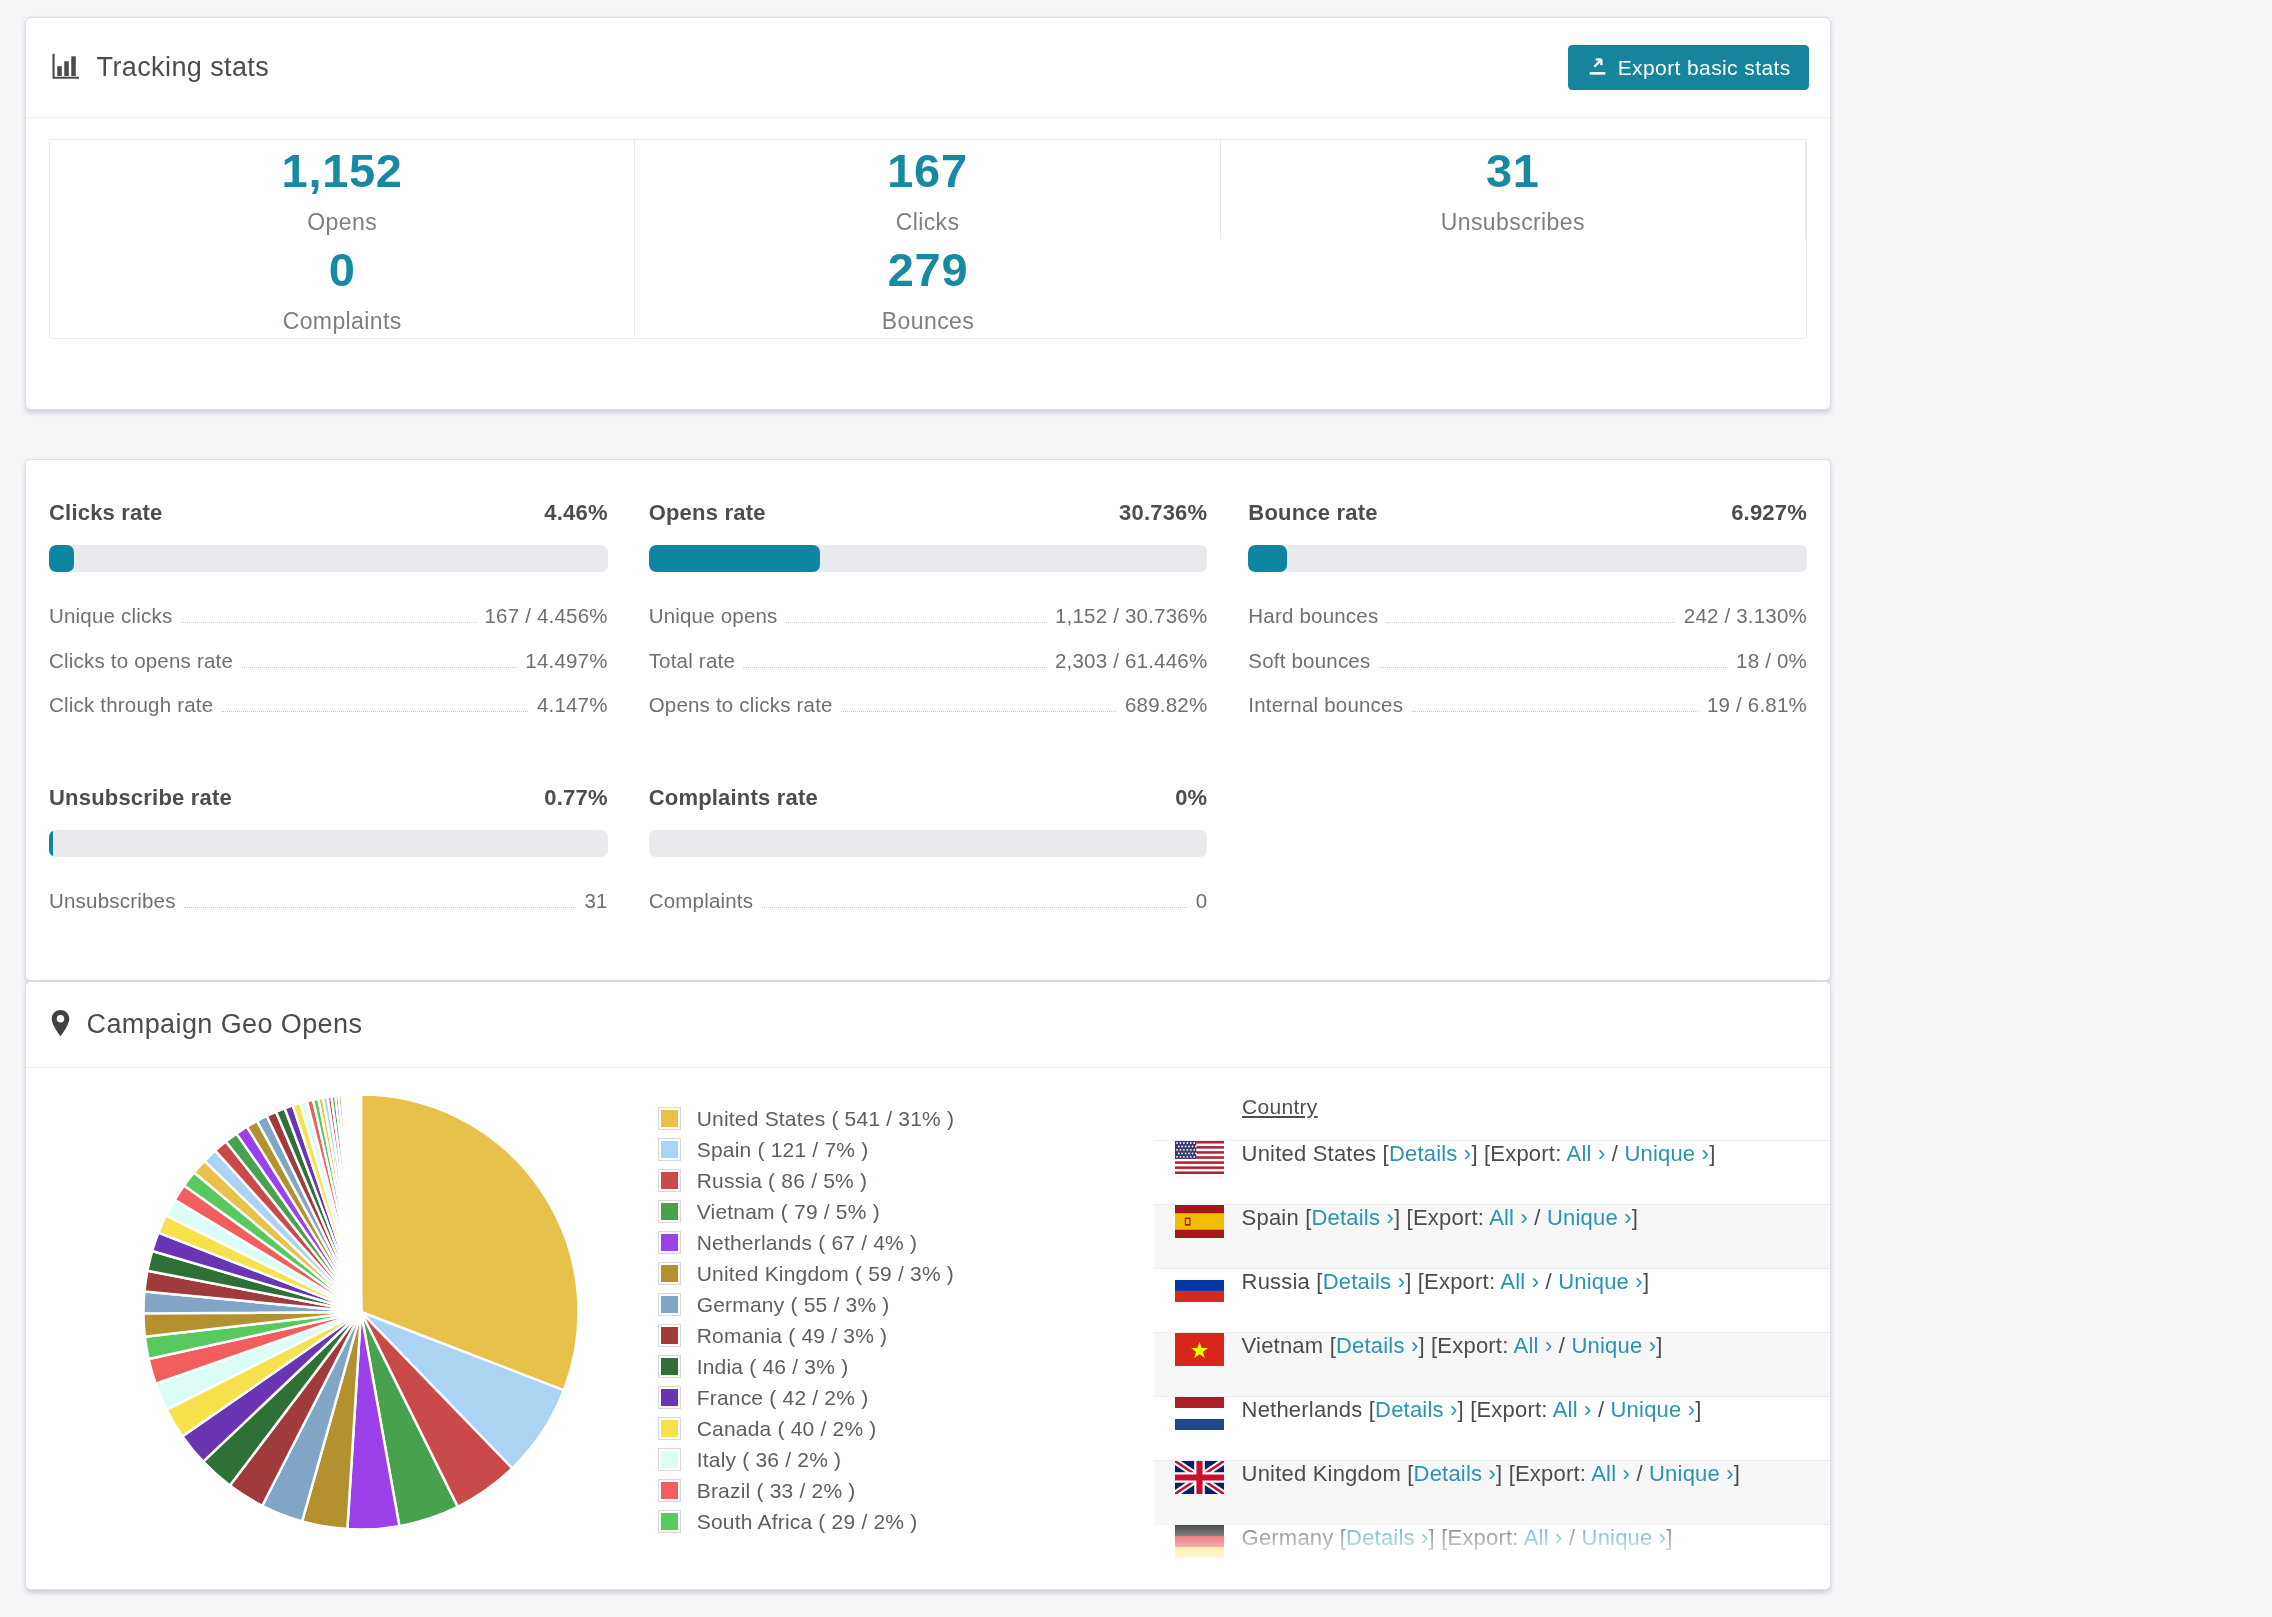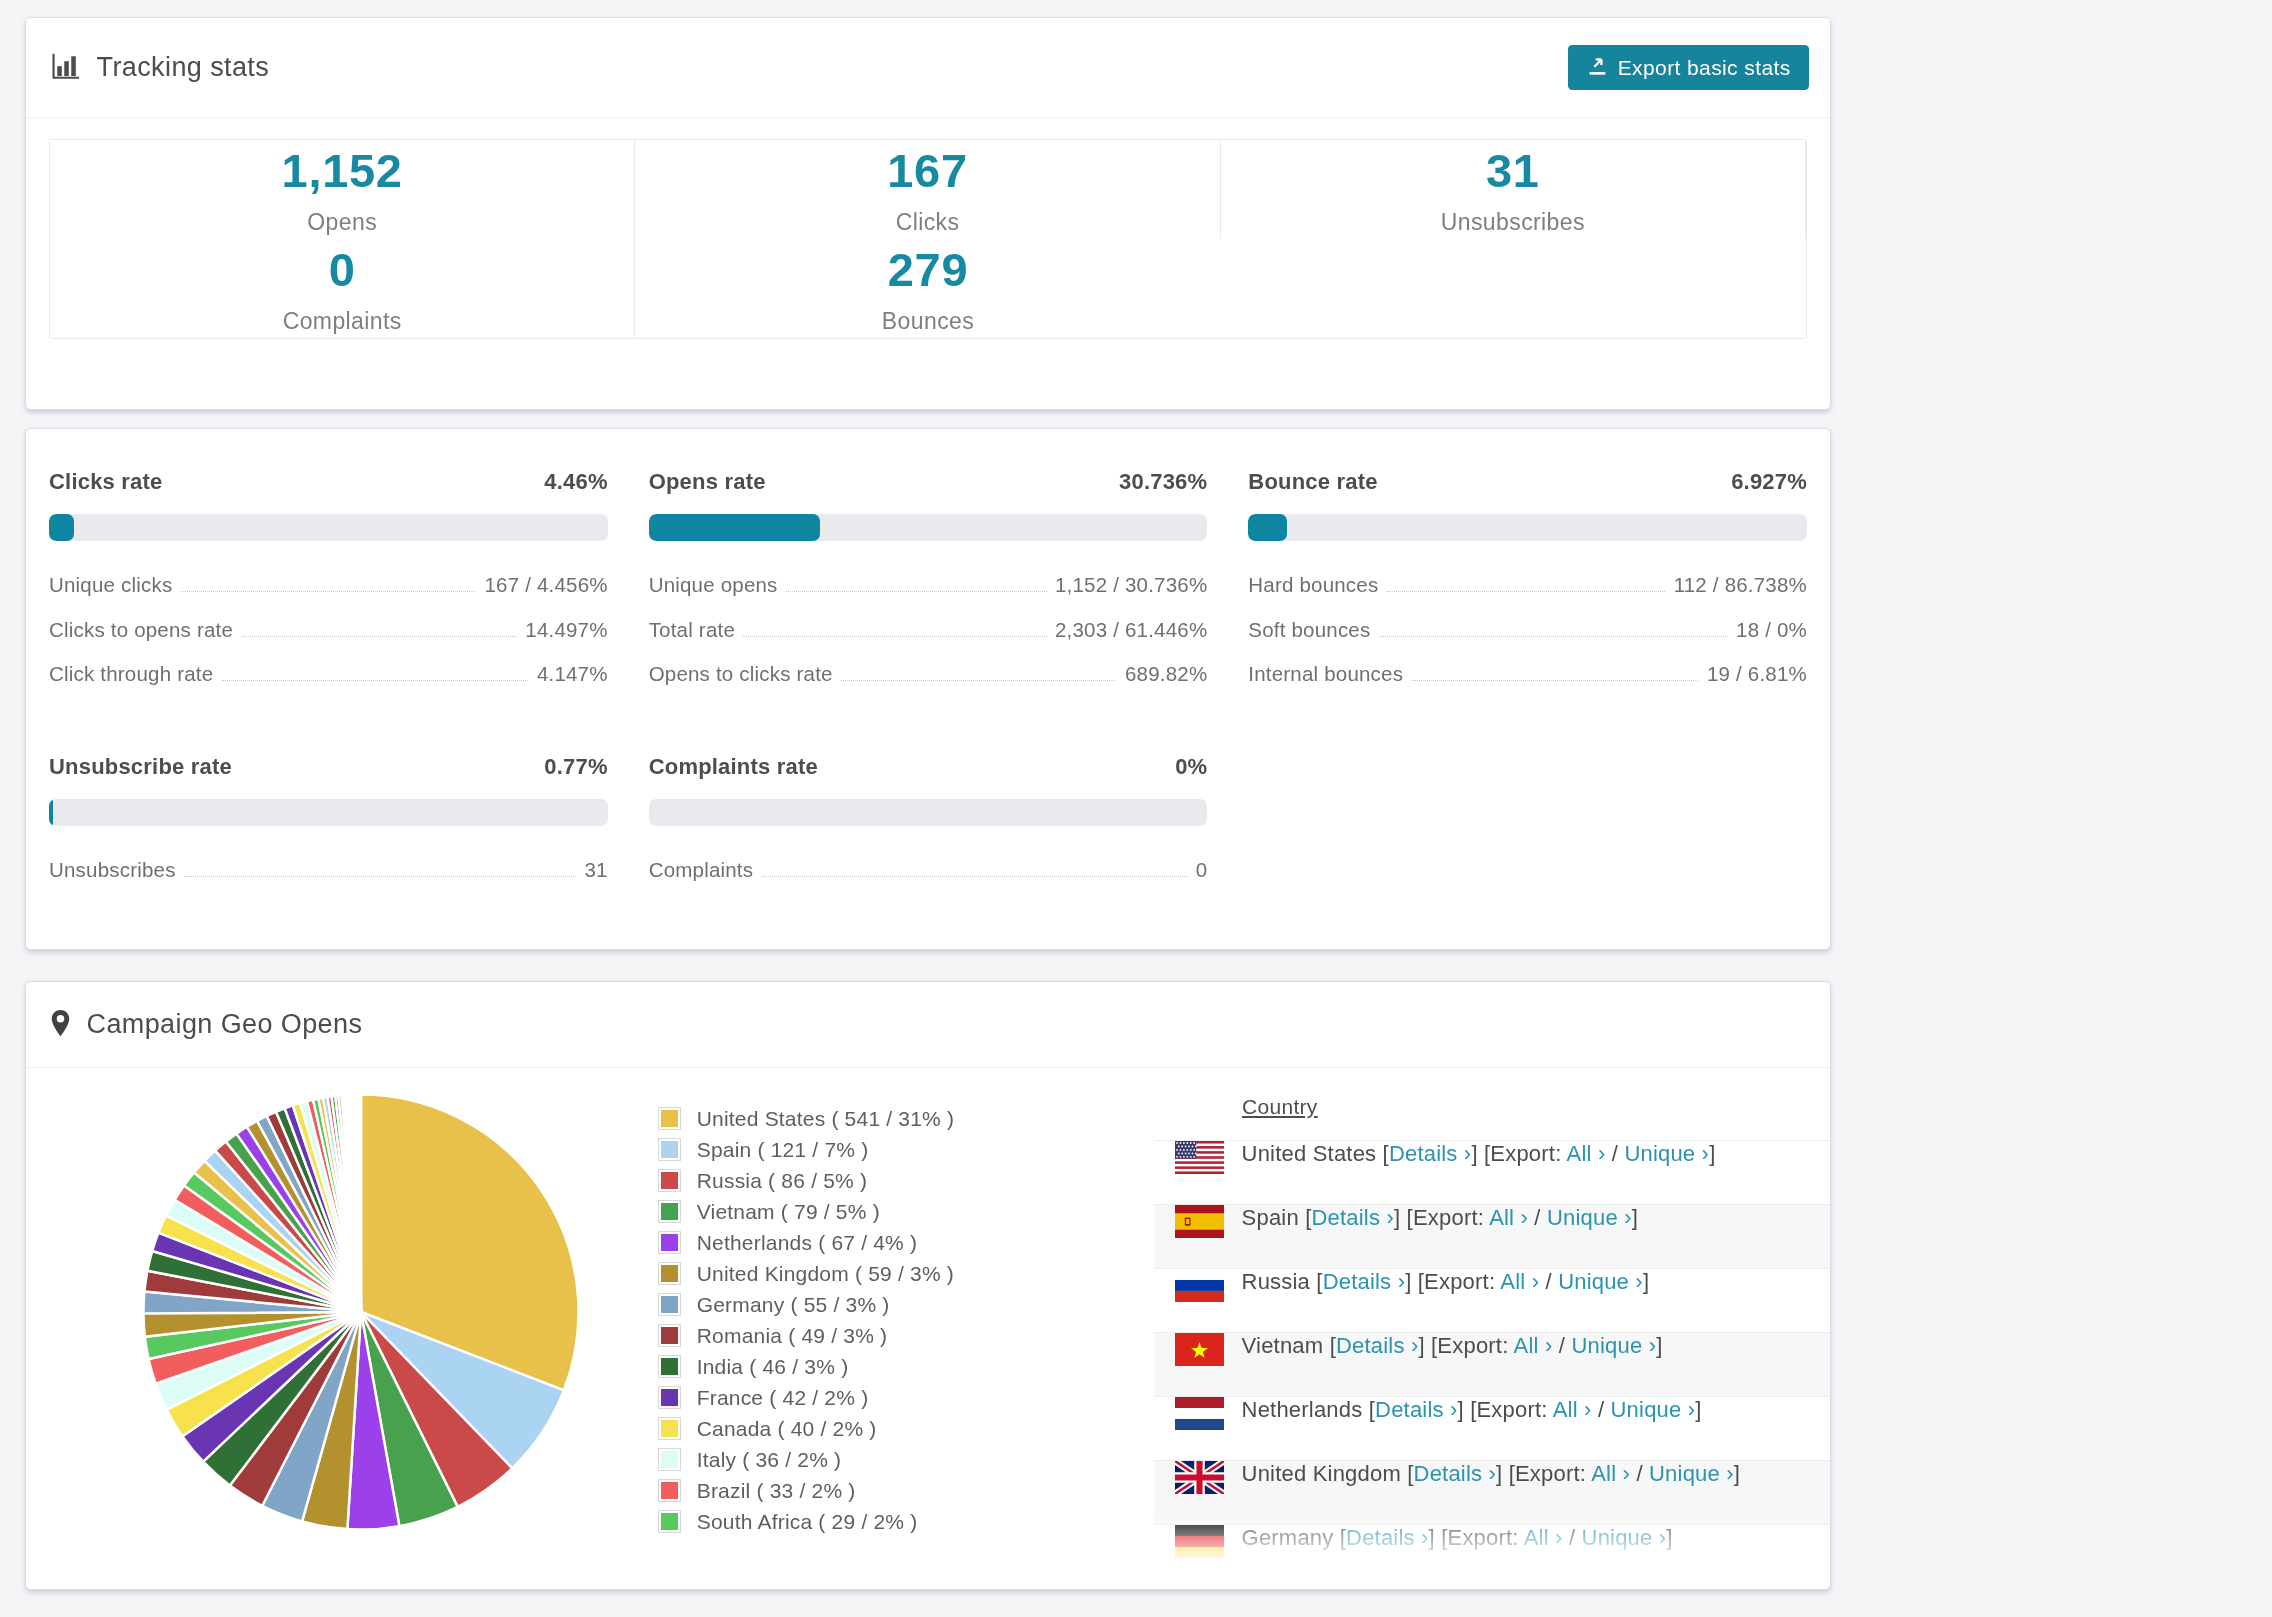--- a/index.html
+++ b/index.html
@@ -9,21 +9,21 @@
     font-family:"Liberation Sans","DejaVu Sans",sans-serif;
     color:#4a4c4e;
   }
   .card{
     position:absolute;left:25px;width:1806px;background:#fff;
     border:0.7px solid #d9dde6;border-radius:5.6px;
     box-shadow:0 2.1px 4.2px rgba(110,120,145,0.28);
     box-sizing:border-box;
   }
   #card-tracking{top:17px;height:393px;}
-  #card-rates{top:428px;height:522px;}
+  #card-rates{top:459px;height:522px;}
   #card-geo{top:981px;height:609px;overflow:hidden;}
 
   
   .card-header{
     display:flex;align-items:center;gap:15.5px;
     height:99px;padding:0 21px 0 24px;
     border-bottom:1.4px solid #f0f1f4;position:relative;
   }
   #card-geo .card-header{height:85px;}
   .card-title{font-size:27px;color:#4a4c4e;letter-spacing:0.4px;}
@@ -197,21 +197,21 @@
           <span>Bounce rate</span>
           <span>6.927%</span>
         </div>
         <div class="bar">
           <div class="fill" style="width: 6.927%;"></div>
         </div>
         <div class="rate-rows">
           <div class="rate-row">
             <span class="rlabel">Hard bounces</span>
             <span class="leader"></span>
-            <span class="val">112 / 86.738%</span>
+            <span class="val">242 / 3.130%</span>
           </div>
           <div class="rate-row">
             <span class="rlabel">Soft bounces</span>
             <span class="leader"></span>
             <span class="val">18 / 0%</span>
           </div>
           <div class="rate-row">
             <span class="rlabel">Internal bounces</span>
             <span class="leader"></span>
             <span class="val">19 / 6.81%</span>

